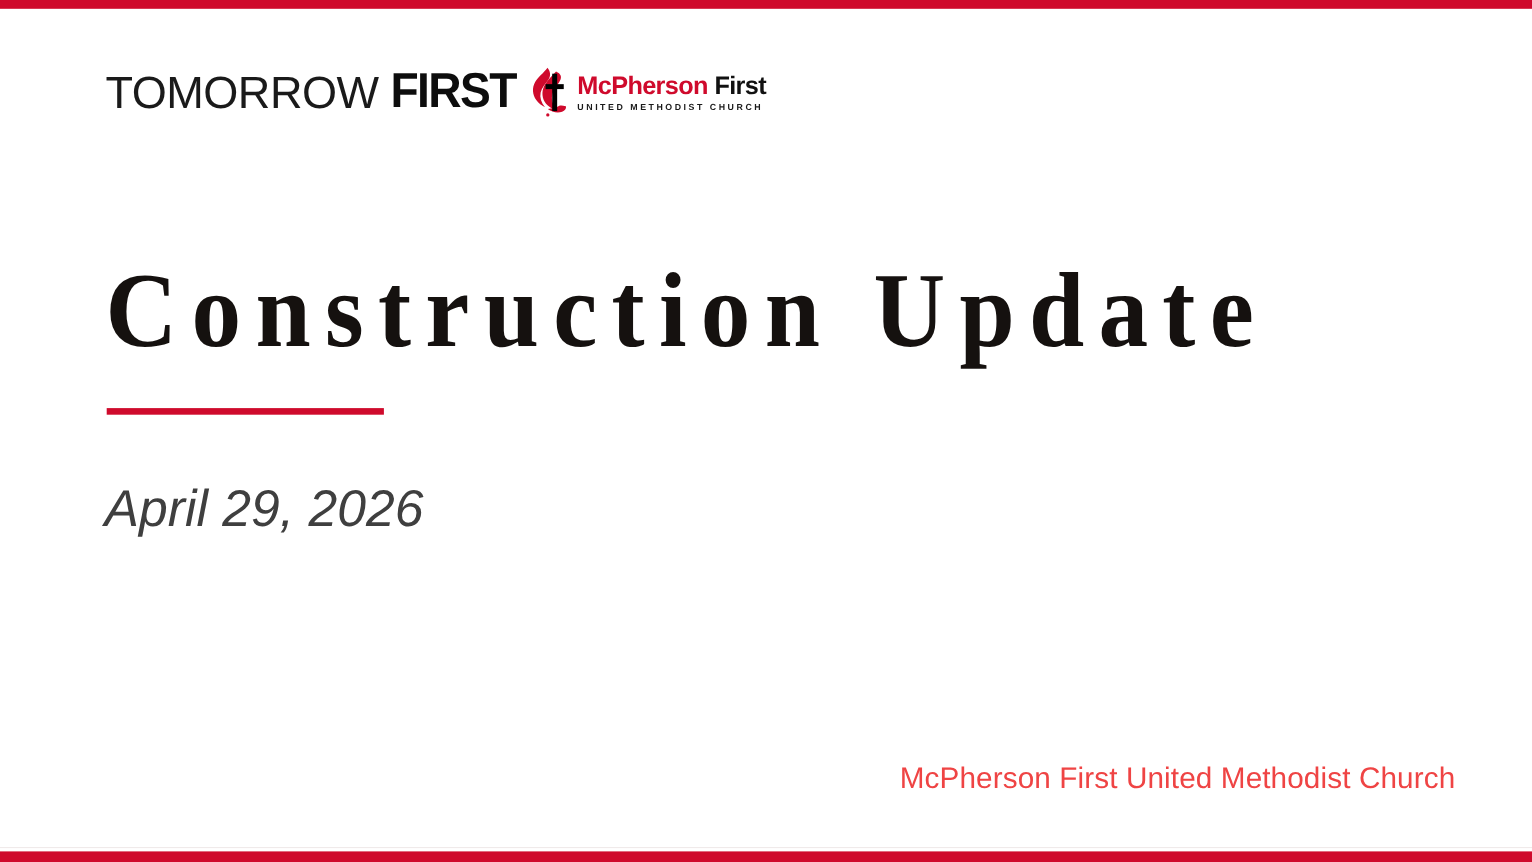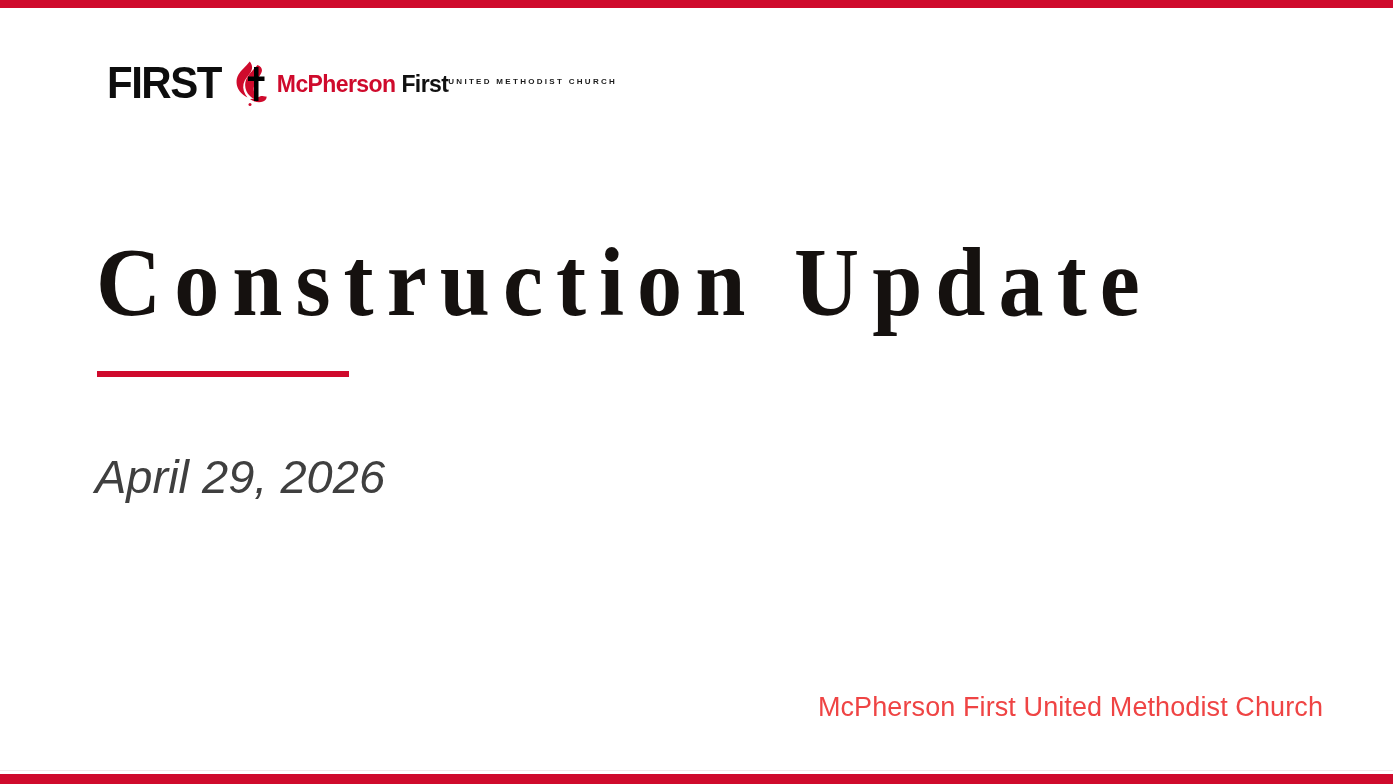--- a/index.html
+++ b/index.html
@@ -83,21 +83,21 @@
   }
   .umc-mark {
     width: 34px;
     height: 48px;
     flex: 0 0 auto;
     display: block;
   }
   .umc-text {
     margin-left: 8px;
     display: flex;
-    flex-direction: row;
+    flex-direction: column;
     justify-content: center;
   }
   .umc-line1 {
     font-family: "Liberation Sans", sans-serif;
     font-size: 23px;
     font-weight: 700;
     line-height: 1;
     letter-spacing: -0.6px;
     white-space: nowrap;
   }
@@ -134,21 +134,21 @@
     top: 371px;
     width: 252px;
     height: 6px;
     background: #cf0a2c;
   }
 
   
   .date {
     position: absolute;
     left: 95px;
-    top: 449px;
+    top: 434px;
     font-family: "Liberation Sans", sans-serif;
     font-style: italic;
     font-weight: 400;
     font-size: 47px;
     line-height: 1.2;
     color: #3f3f3f;
     white-space: nowrap;
   }
 
   
@@ -167,20 +167,21 @@
 </head>
 <body>
 
 <div class="slide">
 
   <div class="bar-top"></div>
 
   <div class="lockup">
 
     <div class="wordmark">
+      <span class="wm-tomorrow">TOMORROW</span>
       <span class="wm-first">FIRST</span>
     </div>
 
     <div class="umc-lockup">
       <svg class="umc-mark" viewBox="0 0 68 96">
         <path d="M29.5 3 C 22 13, 12 20, 7 29 C 1 39, 2 52, 9 62 C 13 68, 19 72, 25 75 C 18 66, 15 57, 17 48 C 19 39, 26 32, 31 25 C 35 19, 36 11, 29.5 3 Z" fill="#cf0a2c"></path>
         <path d="M45 10 C 36 20, 26 29, 22 40 C 18 51, 21 64, 30 72 C 35 77, 42 80, 49 81 C 40 73, 36 63, 38 53 C 40 43, 48 35, 52 27 C 56 20, 54 14, 45 10 Z" fill="#cf0a2c"></path>
         <path d="M52 72 C 45 76, 37 78, 30 78 C 38 84, 48 86, 56 83 C 61 81, 64 77, 63 73 C 60 73, 56 72, 52 72 Z" fill="#cf0a2c"></path>
         <rect x="38" y="14" width="9" height="68" fill="#000000"></rect>
         <rect x="26" y="33" width="33" height="9" fill="#000000"></rect>

